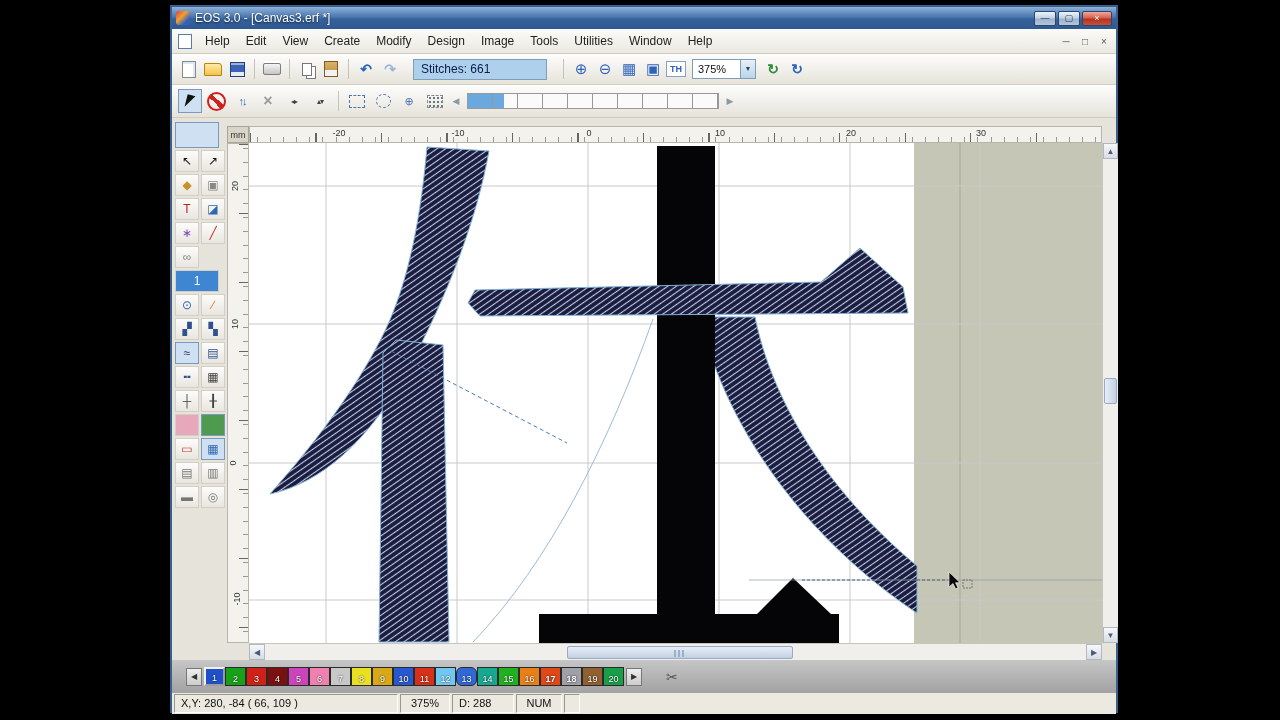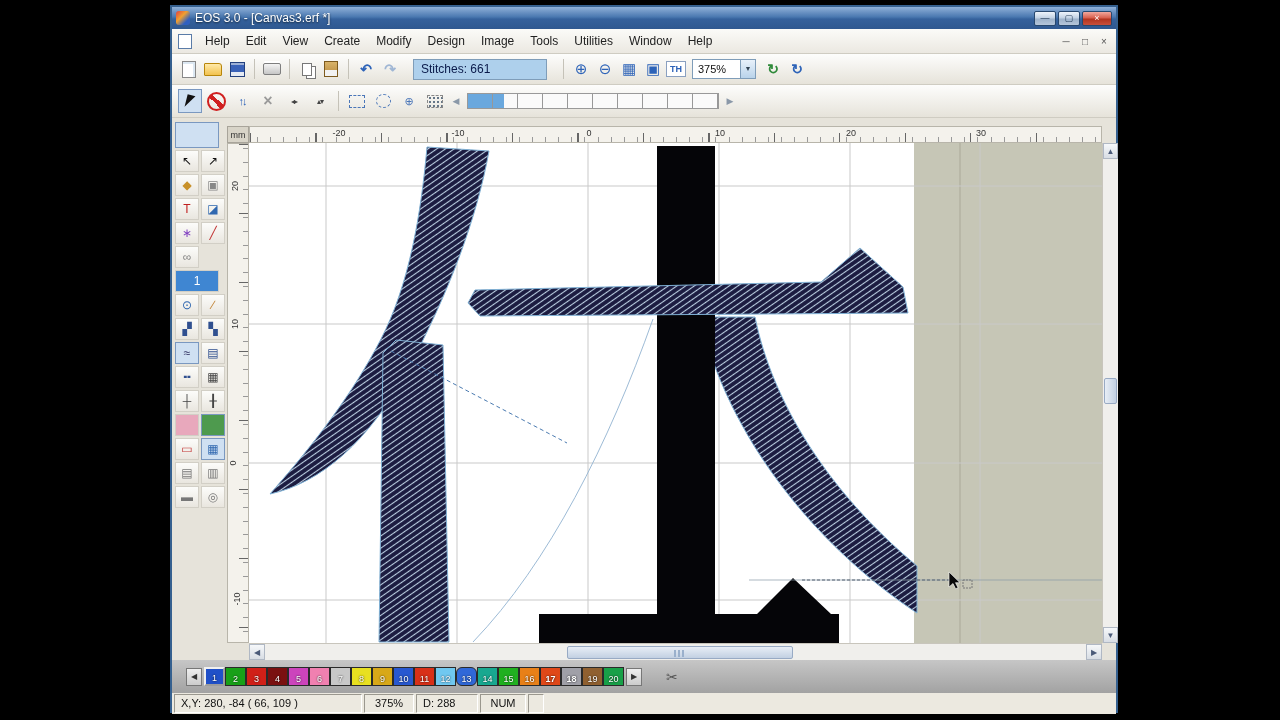--- a/index.html
+++ b/index.html
@@ -87,21 +87,21 @@
 .swatch-strip{display:flex}
 .swatch{width:21px;height:19px;border:1px solid #2a2a2a;display:flex;align-items:flex-end;justify-content:center;font-size:9px;color:#fff;text-shadow:0 0 2px #000;line-height:11px}
 .swatch.sel{border:2px outset #f0f0f0}
 .pal-icons{display:flex;gap:6px;margin-left:16px;align-items:center}
 [data-name="sew-simulator-icon"]::before{content:"";width:15px;height:15px;border-radius:50%;background:radial-gradient(#e8e8e8 40%,#8a8a8a 42%,#b8b8b8)}
 [data-name="cut-icon"]{color:#555;font-size:14px}
 
 .statusbar{left:0;top:686px;width:944px;height:21px;background:#ece9e0;display:flex;gap:2px;padding:1px 2px;font-size:11px;color:#111}
 .seg{border:1px solid;border-color:#9a978e #fff #fff #9a978e;padding:2px 6px;white-space:nowrap;overflow:hidden}
 .seg.hint{flex:1}
-.seg.xy{width:188px}.seg.zoom{width:50px;text-align:center}.seg.dd{width:62px}.seg.num{width:46px;text-align:center}.seg.tail{width:16px}
+.seg.xy{width:224px}.seg.zoom{width:50px;text-align:center}.seg.dd{width:62px}.seg.num{width:46px;text-align:center}.seg.tail{width:16px}
 </style>
 </head>
 <body>
 
 <div class="stage" data-name="stage">
   <div class="window" data-name="app-window">
 
     <div class="titlebar" data-name="title-bar">
       <span class="app-icon" data-name="app-icon"></span>
       <span class="title-text" data-name="window-title">EOS 3.0 - [Canvas3.erf *]</span>

